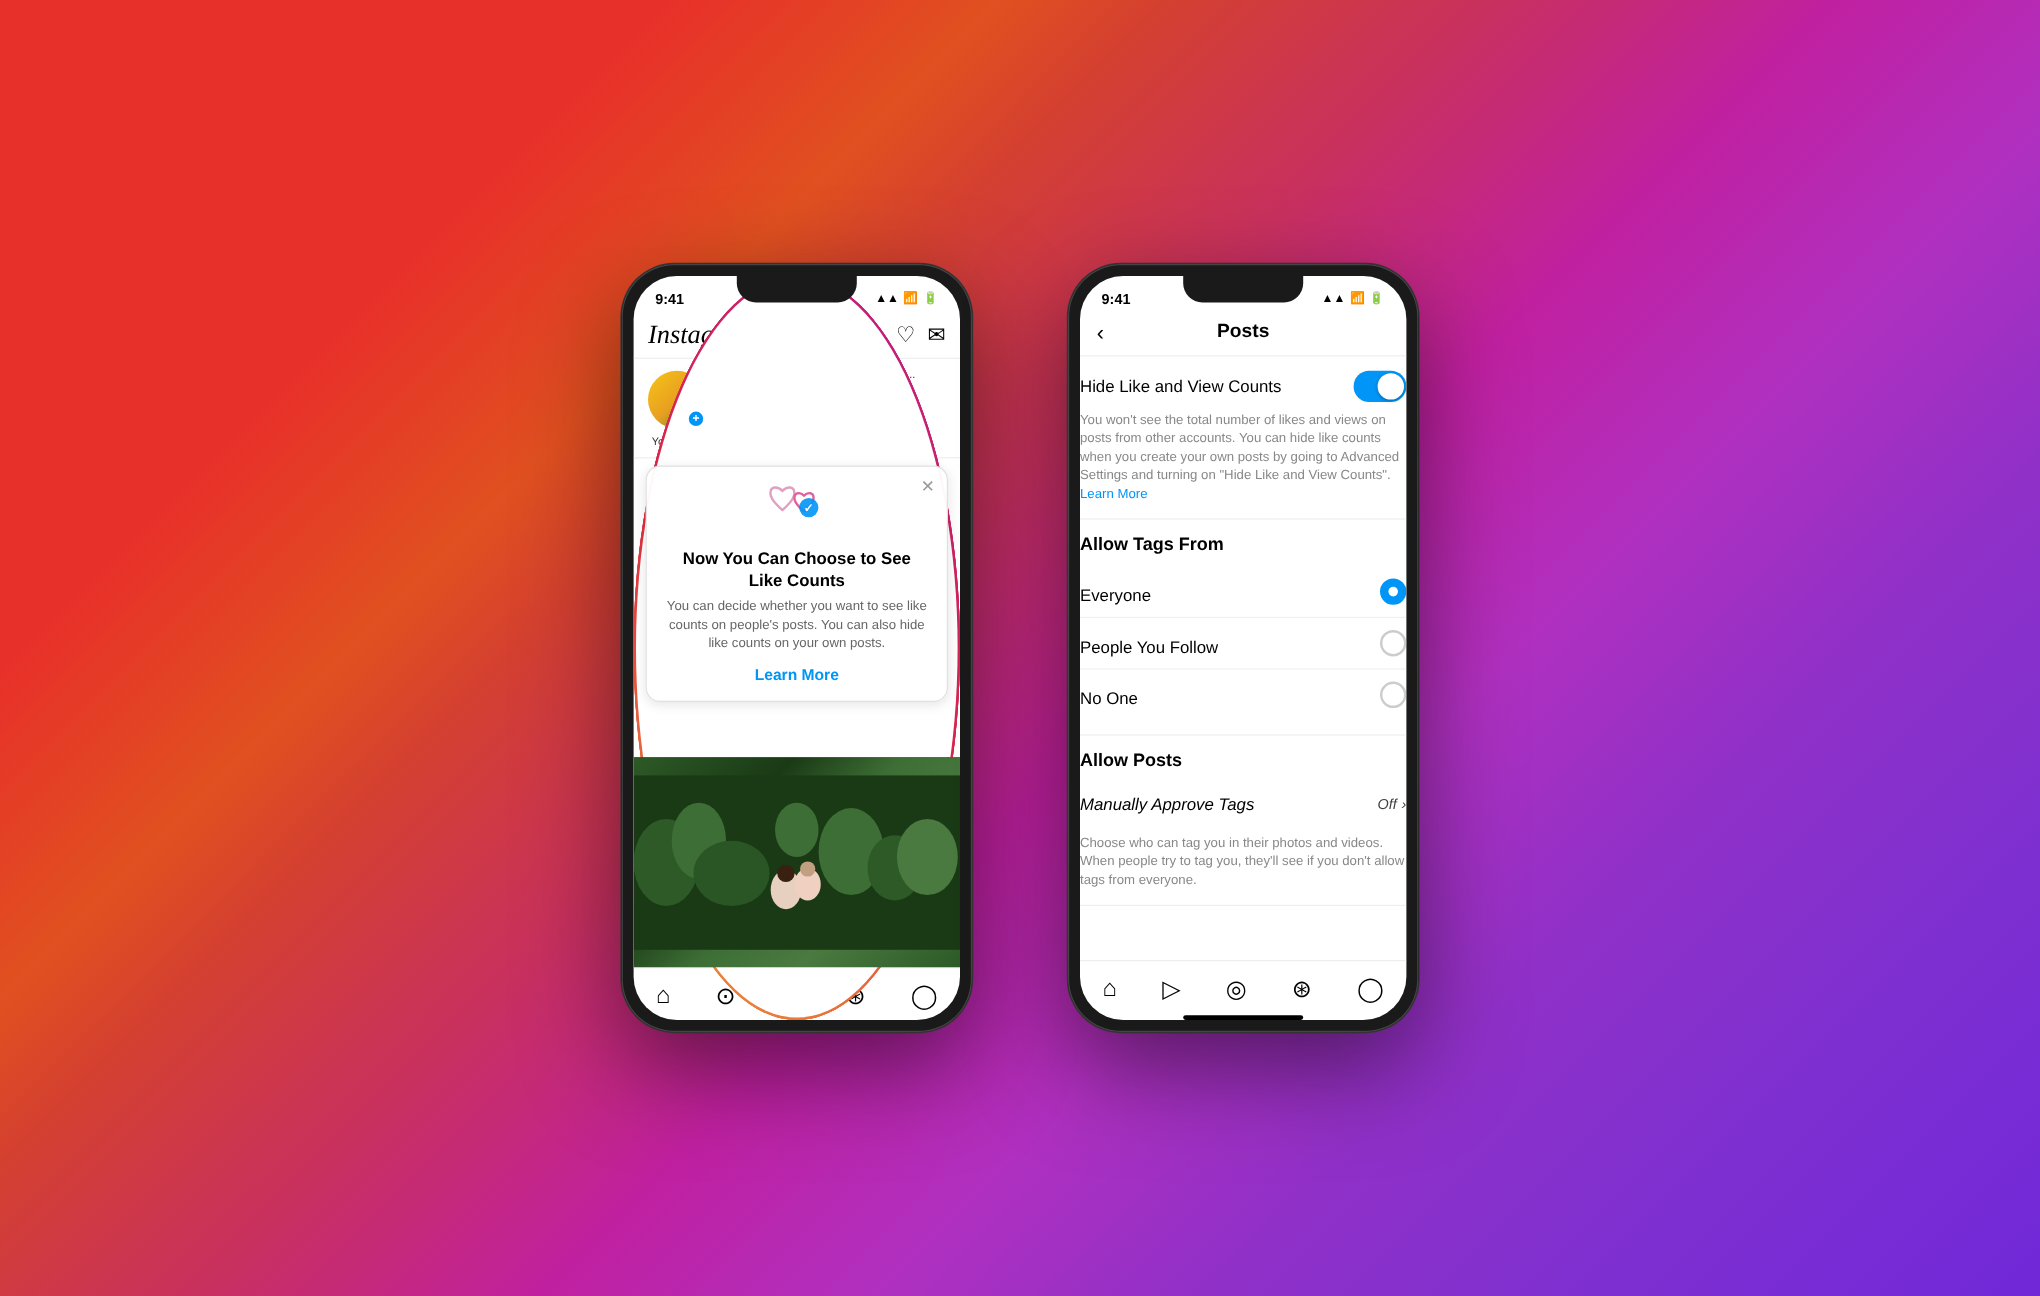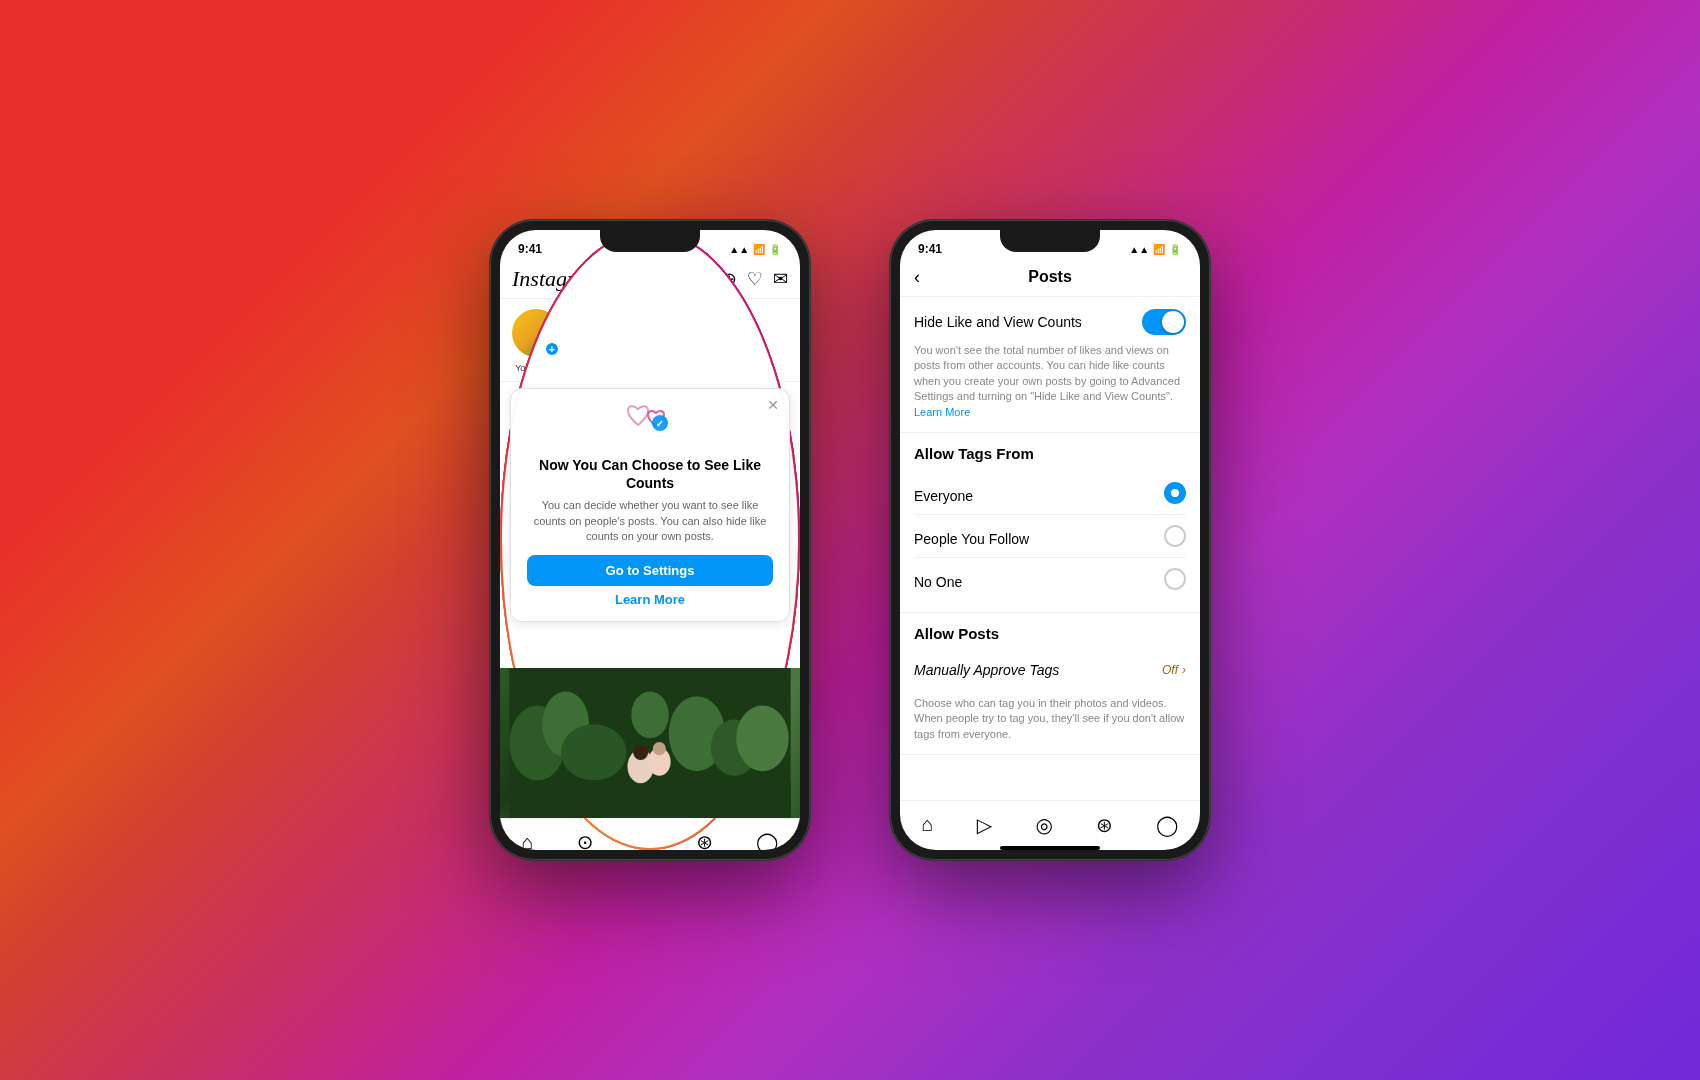--- a/index.html
+++ b/index.html
@@ -10,21 +10,21 @@
       display: flex;
       align-items: center;
       justify-content: center;
       gap: 80px;
       font-family: -apple-system, BlinkMacSystemFont, 'Segoe UI', sans-serif;
       overflow: hidden;
     }
 
     
     .phone {
-      width: 320px;
+      width: 292px;
       height: 640px;
       background: #1a1a1a;
       border-radius: 44px;
       padding: 10px;
       box-shadow: 0 0 0 1px #333, 0 30px 80px rgba(0,0,0,0.5), inset 0 0 0 1px #444;
       position: relative;
       flex-shrink: 0;
     }
     .phone-inner {
       width: 100%;
@@ -287,21 +287,21 @@
       font-weight: 600;
       color: #000;
     }
 
     .settings-body {
       flex: 1;
       overflow-y: auto;
       padding: 0;
     }
     .settings-section {
-      padding: 12px 14px;
+      padding: 12px 0;
       border-bottom: 1px solid #eee;
     }
     .setting-row {
       display: flex;
       align-items: center;
       justify-content: space-between;
     }
     .setting-label {
       font-size: 14px;
       font-weight: 400;
@@ -381,21 +381,21 @@
       display: flex;
       align-items: center;
       justify-content: space-between;
       padding: 10px 0;
       font-style: italic;
     }
     .setting-nav-right {
       display: flex;
       align-items: center;
       gap: 4px;
-      color: #a16207;
+      color: #404040;
       font-size: 12px;
     }
 
     
     .av1 { background: linear-gradient(135deg, #f5c518, #f59818); }
   </style>
 </head>
 <body>
 
 <div class="phone">
@@ -472,21 +472,20 @@
       <div class="modal-hearts">
         <svg width="48" height="40" viewBox="0 0 48 40">
           <path d="M12 6 C8 2, 2 2, 2 8 C2 14, 12 22, 12 22 C12 22, 22 14, 22 8 C22 2, 16 2, 12 6Z" fill="none" stroke="#e0a0c0" stroke-width="2"></path>
           <path d="M30 10 C27 7, 22 7, 22 12 C22 17, 30 23, 30 23 C30 23, 38 17, 38 12 C38 7, 33 7, 30 10Z" fill="none" stroke="#e060a0" stroke-width="2"></path>
           <circle cx="34" cy="20" r="8" fill="#0095f6" opacity="0.9"></circle>
           <text x="34" y="24" text-anchor="middle" font-size="10" fill="white" font-weight="bold">✓</text>
         </svg>
       </div>
       <div class="modal-title">Now You Can Choose to See Like Counts</div>
       <div class="modal-desc">You can decide whether you want to see like counts on people's posts. You can also hide like counts on your own posts.</div>
-      <button class="modal-btn-primary">Go to Settings</button>
       <div class="modal-btn-link">Learn More</div>
     </div>
 
     <div class="post-header">
       <div class="post-user">
         <div class="post-avatar av1"></div>
         <span class="post-username">photosbyen</span>
       </div>
       <span class="post-more">•••</span>
     </div>

